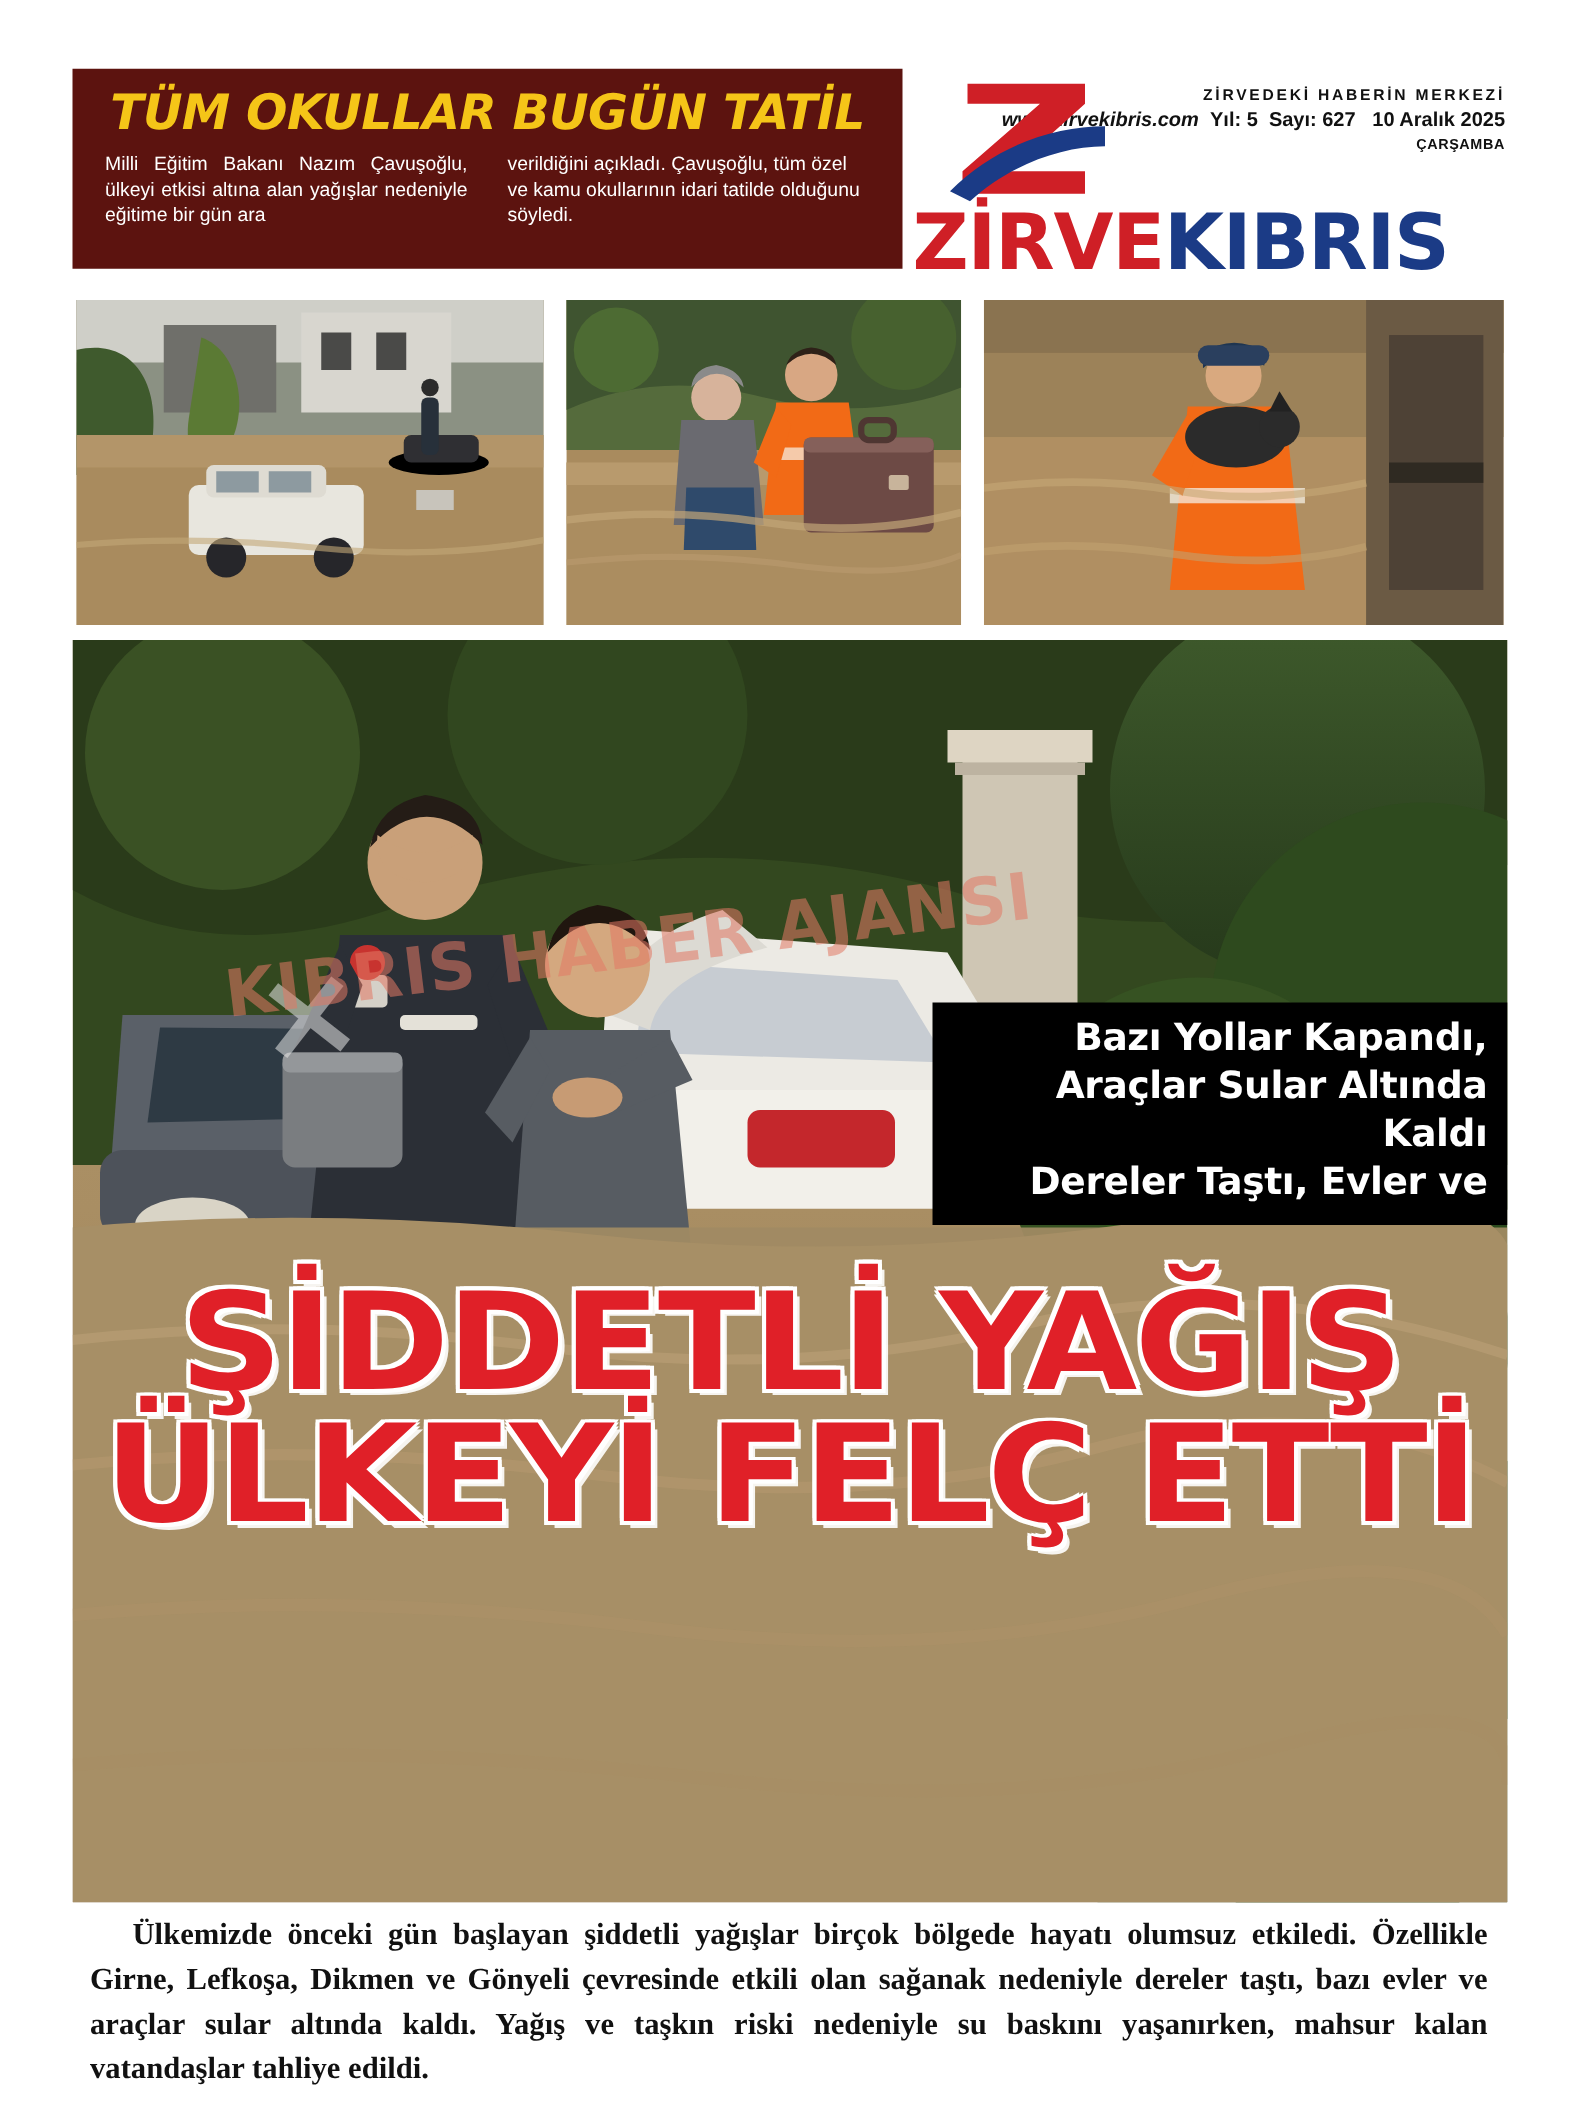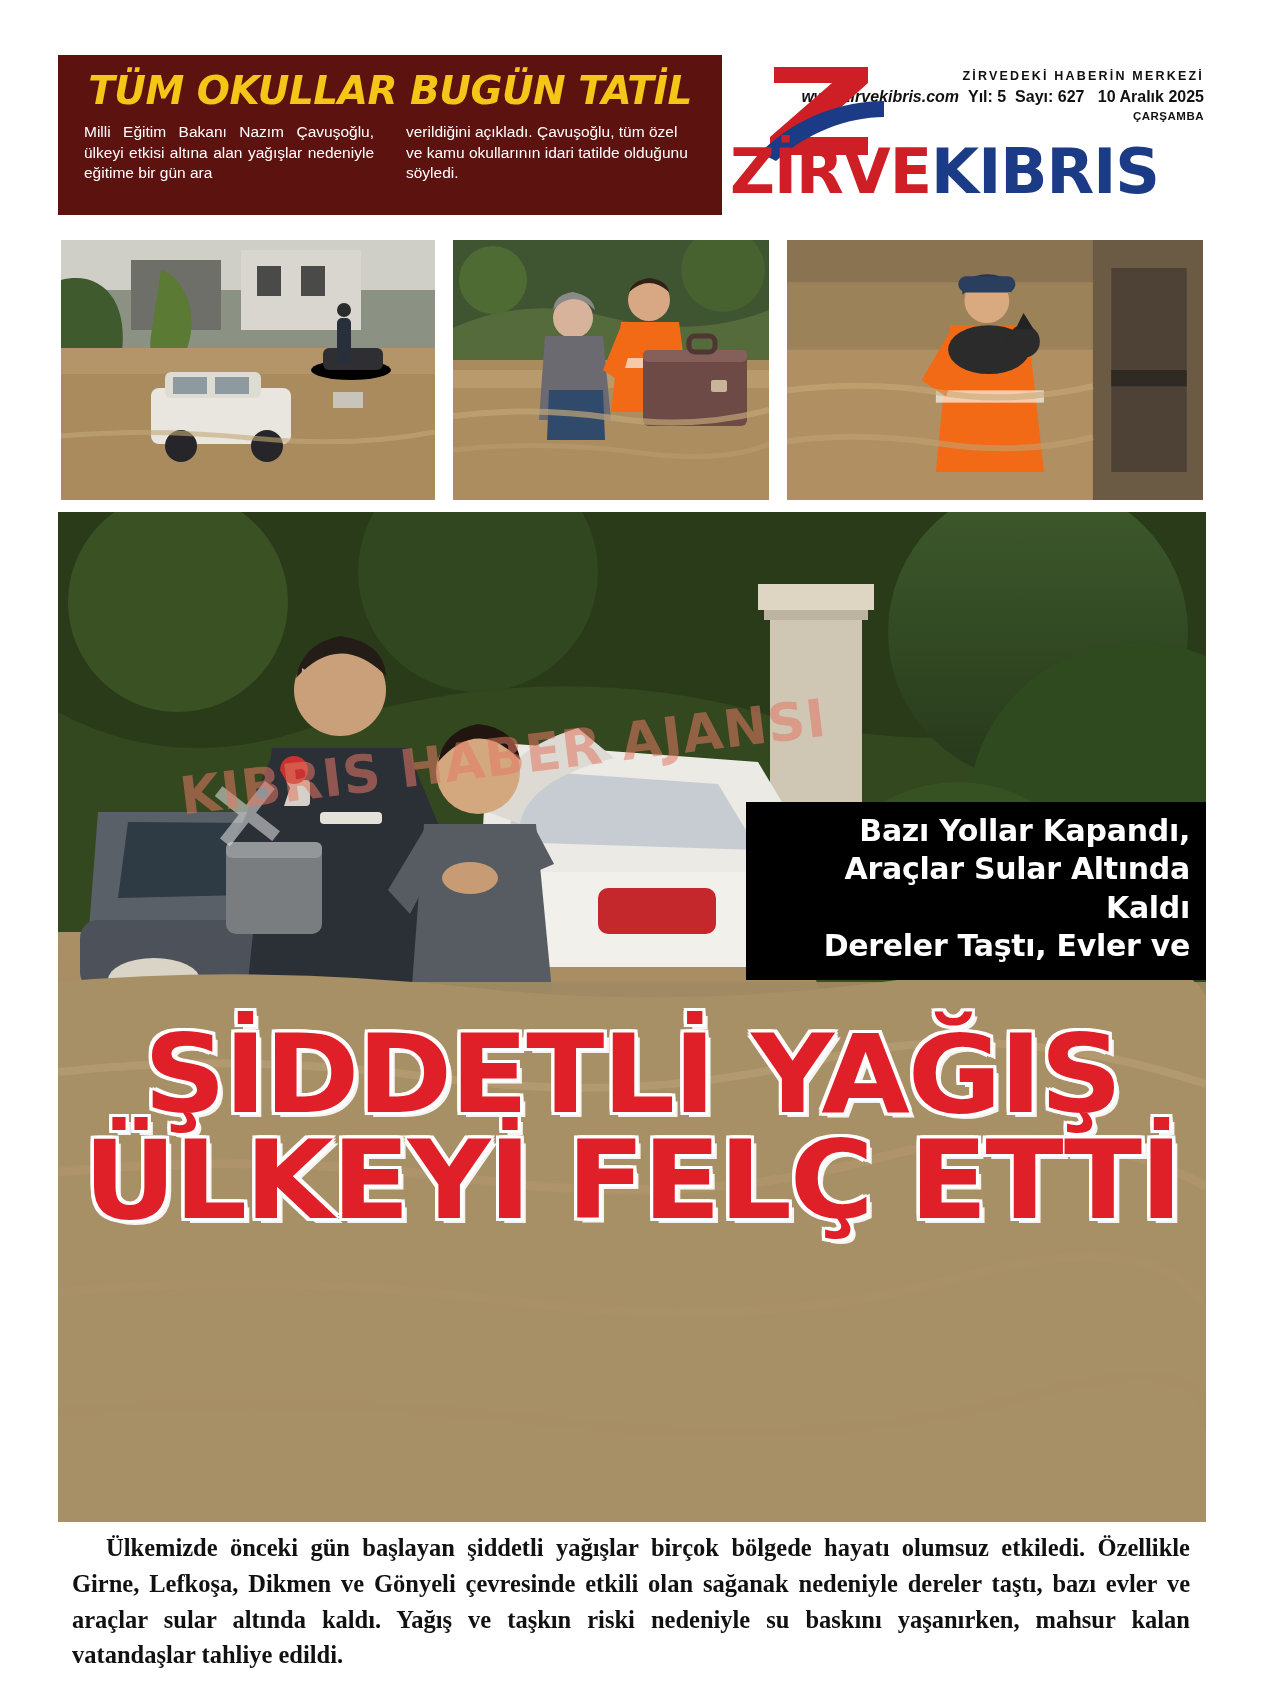--- a/index.html
+++ b/index.html
@@ -100,21 +100,21 @@
   .zlogo {
     position: absolute;
     left: 34px;
     top: 2px;
     width: 130px;
     height: 110px;
   }
   .mast-name {
     position: absolute;
     left: 8px;
-    top: 80px;
+    top: 102px;
     font-size: 62px;
     font-weight: bold;
     letter-spacing: -1px;
     font-family: "DejaVu Sans", sans-serif;
   }
   .mast-name .zirve { color: #cf1f26; }
   .mast-name .kibris { color: #1b3b86; }
 
   
   .strip {

